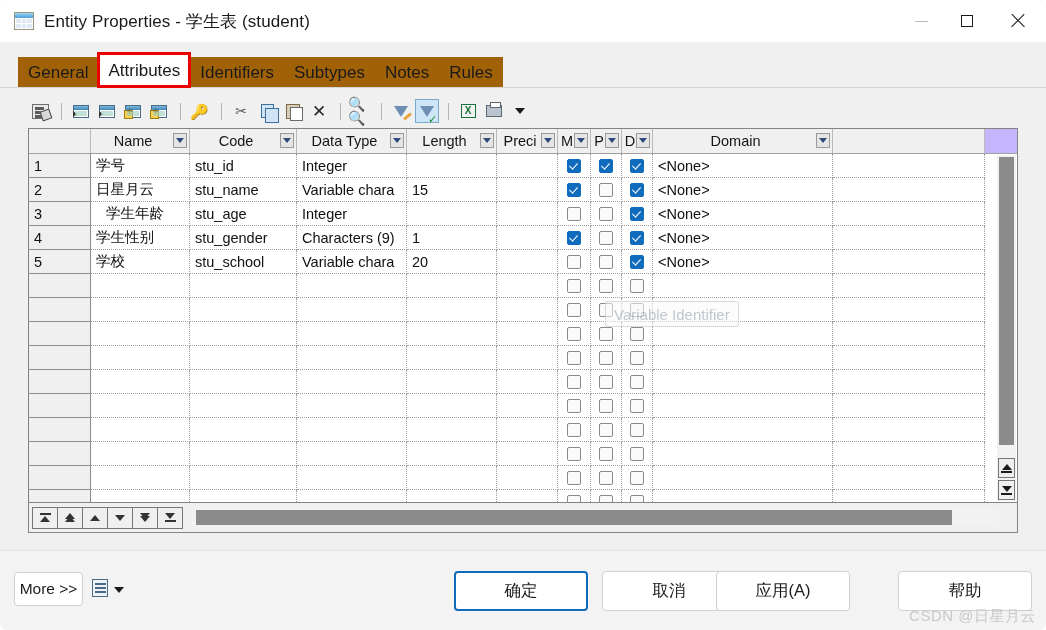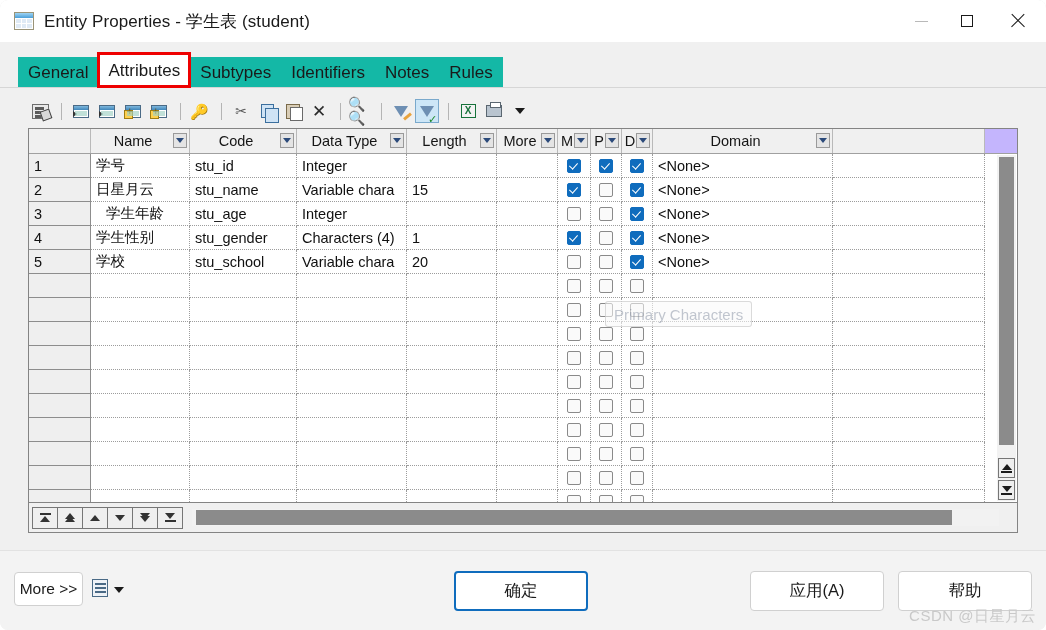--- a/index.html
+++ b/index.html
@@ -74,21 +74,21 @@
     width: 1046px; height: 46px;
     background: #f0f0f0;
     border-bottom: 1px solid #d6d6d6;
     display: flex; align-items: flex-end;
     padding-left: 18px;
   }
   .tab {
     height: 30px; padding: 0 9px;
     display: flex; align-items: center;
     font-size: 17px; color: #1a1a1a;
-    background: #14b8a6;
+    background: #a16207;
     border: 1px solid transparent;
     border-bottom: none;
     position: relative;
     white-space: nowrap;
   }
   .tab.sel {
     background: #ffffff;
     border-color: #c9c9c9;
     height: 33px;
     z-index: 2;
@@ -428,24 +428,24 @@
   </div>
 
   <div class="tabstrip">
     <div class="tab">
         <span>General</span>
       </div>
     <div class="tab sel annot">
         <span>Attributes</span>
       </div>
     <div class="tab">
-        <span>Subtypes</span>
+        <span>Identifiers</span>
       </div>
     <div class="tab">
-        <span>Identifiers</span>
+        <span>Subtypes</span>
       </div>
     <div class="tab">
         <span>Notes</span>
       </div>
     <div class="tab">
         <span>Rules</span>
       </div>
   </div>
 
   <div class="panel">
@@ -542,21 +542,21 @@
               <i></i>
             </span>
           </div>
           <div class="hcell" style="width: 90px; flex: 0 0 90px;">
             <span class="lbl">Length</span>
             <span class="ddl">
               <i></i>
             </span>
           </div>
           <div class="hcell" style="width: 61px; flex: 0 0 61px;">
-            <span class="lbl">More</span>
+            <span class="lbl">Preci</span>
             <span class="ddl">
               <i></i>
             </span>
           </div>
           <div class="hcell" style="width: 33px; flex: 0 0 33px;">
             <span class="lbl">M</span>
             <span class="ddl">
               <i></i>
             </span>
           </div>
@@ -637,21 +637,21 @@
             <div class="gcell ck" style="width: 31px; flex: 0 0 31px;">
               <span class="cb on"></span>
             </div>
             <div class="gcell" style="width: 180px; flex: 0 0 180px;">&lt;None&gt;</div>
             <div class="gcell" style="width: 152px; flex: 0 0 152px;"></div>
           </div>
           <div class="grow">
             <div class="gcell num" style="width: 62px; flex: 0 0 62px;">4</div>
             <div class="gcell" style="width: 99px; flex: 0 0 99px;">学生性别</div>
             <div class="gcell" style="width: 107px; flex: 0 0 107px;">stu_gender</div>
-            <div class="gcell" style="width: 110px; flex: 0 0 110px;">Characters (4)</div>
+            <div class="gcell" style="width: 110px; flex: 0 0 110px;">Characters (9)</div>
             <div class="gcell" style="width: 90px; flex: 0 0 90px;">1</div>
             <div class="gcell" style="width: 61px; flex: 0 0 61px;"></div>
             <div class="gcell ck" style="width: 33px; flex: 0 0 33px;">
               <span class="cb on"></span>
             </div>
             <div class="gcell ck" style="width: 31px; flex: 0 0 31px;">
               <span class="cb"></span>
             </div>
             <div class="gcell ck" style="width: 31px; flex: 0 0 31px;">
               <span class="cb on"></span>
@@ -863,21 +863,21 @@
               <span class="cb"></span>
             </div>
             <div class="gcell ck" style="width: 31px; flex: 0 0 31px;">
               <span class="cb"></span>
             </div>
             <div class="gcell" style="width: 180px; flex: 0 0 180px;"></div>
             <div class="gcell" style="width: 152px; flex: 0 0 152px;"></div>
           </div>
         </div>
 
-      <div class="tooltip">Primary Characters</div>
+      <div class="tooltip">Variable Identifier</div>
 
       <div class="vbar">
         <div class="vthumb"></div>
         <div class="vbtn" style="bottom:23px;">
           <span class="stk">
               <i class="tri-up"></i>
               <i class="bar"></i>
             </span>
         </div>
         <div class="vbtn" style="bottom:1px;">
@@ -935,19 +935,20 @@
   <div class="footer">
     <div class="btn more">More &gt;&gt;</div>
     <div class="rep-icon">
       <i class="ln" style="top:3px"></i>
         <i class="ln" style="top:7px"></i>
         <i class="ln" style="top:11px"></i>
     </div>
     <div class="rep-caret"></div>
 
     <div class="btn default" style="left:454px; top:20px; width:134px; height:40px;">确定</div>
-    <div class="btn" style="left:750px; top:20px; width:134px; height:40px;">应用(A)</div>
+    <div class="btn" style="left:602px; top:20px; width:134px; height:40px;">取消</div>
+    <div class="btn" style="left:716px; top:20px; width:134px; height:40px;">应用(A)</div>
     <div class="btn" style="left:898px; top:20px; width:134px; height:40px;">帮助</div>
 
     <div class="watermark">CSDN @日星月云</div>
   </div>
 
 </div>
 
 </body></html>

